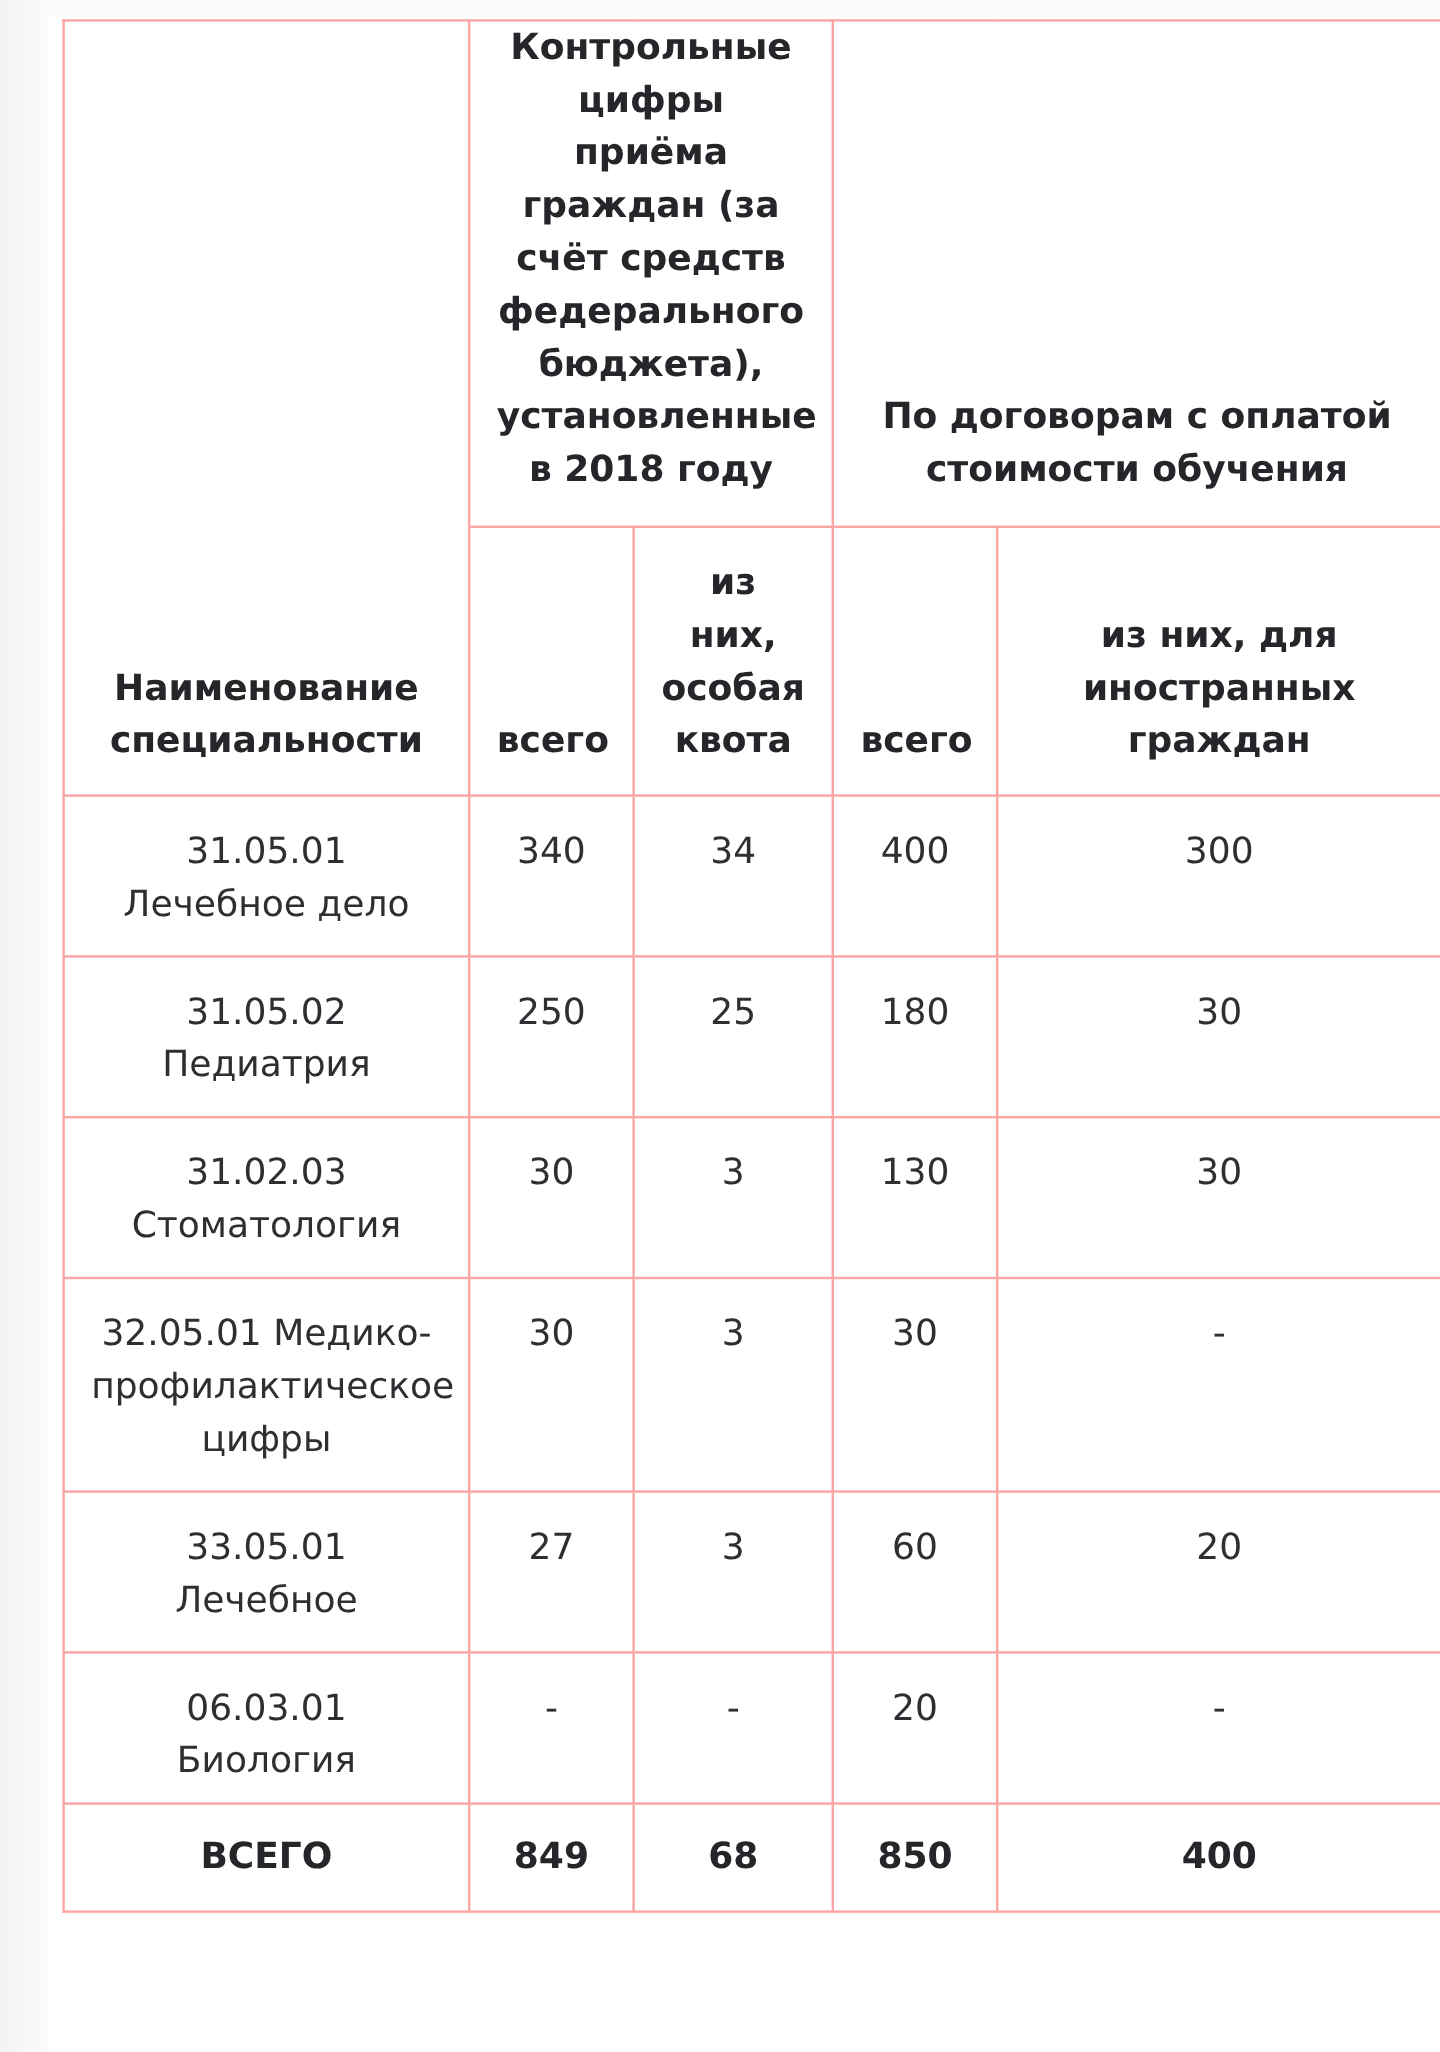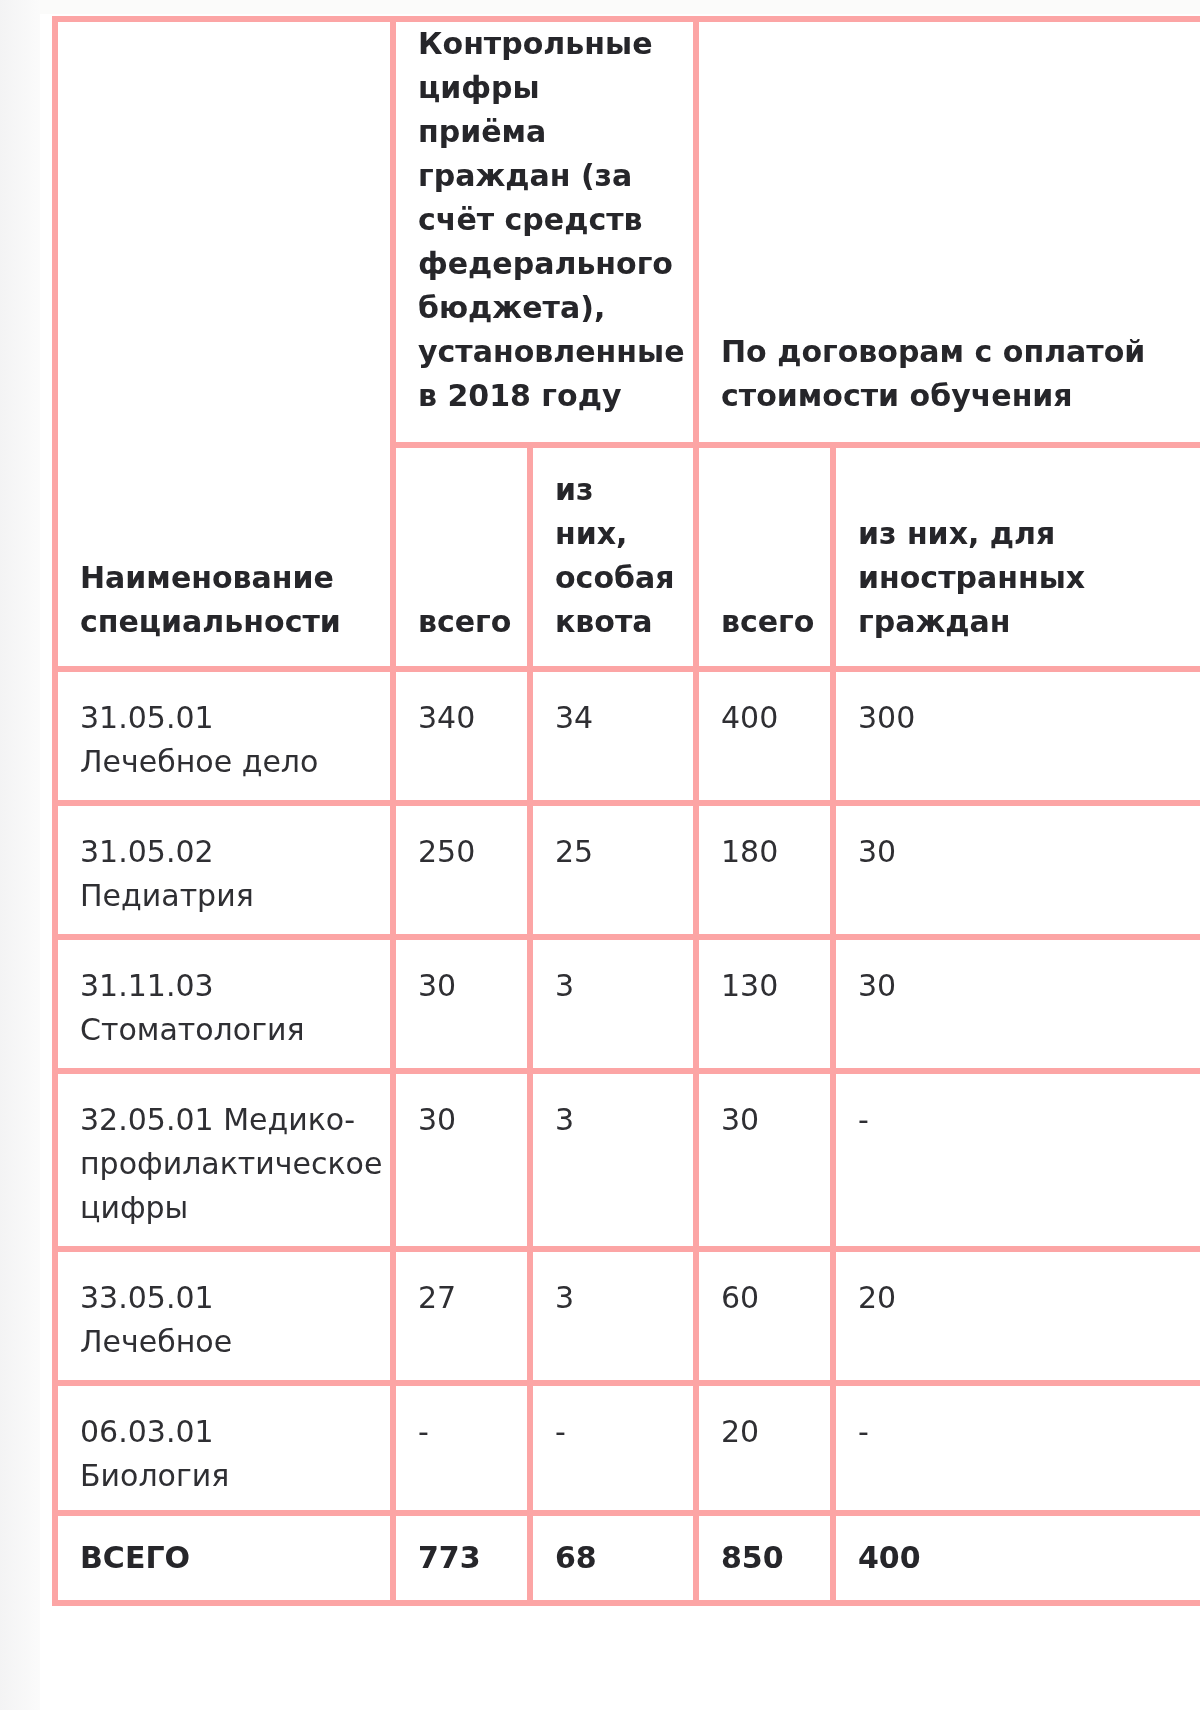--- a/index.html
+++ b/index.html
@@ -19,25 +19,25 @@
     background: #fbfbfa;
   }
   table {
     position: absolute; left: 52px; top: 16px;
     border-collapse: collapse;
     width: 1148px;
     table-layout: fixed;
     background: #ffffff;
   }
   td, th {
-    border: 6px solid #fca5a5;
+    border: 2px solid #fca5a5;
     padding: 0 22px;
     font-size: 30px;
     line-height: 44px;
-    text-align: left;
+    text-align: center;
     vertical-align: bottom;
   }
   th { font-weight: bold; color: #26262a; }
   th.top { padding-bottom: 24px; }
   th.sub { padding-bottom: 22px; margin-top: 40px; }
   td { vertical-align: top; padding-top: 24px; padding-bottom: 12px; font-weight: normal; color: #2f2f33; }
   tr.total td { font-weight: bold; color: #26262a; vertical-align: middle; padding-top: 20px; padding-bottom: 20px; }
   col.c0 { width: 338px; }
   col.c1 { width: 137px; }
   col.c2 { width: 166px; }
@@ -80,21 +80,21 @@
       <td>300</td>
     </tr>
     <tr style="height:134px">
       <td>31.05.02 Педиатрия</td>
       <td>250</td>
       <td>25</td>
       <td>180</td>
       <td>30</td>
     </tr>
     <tr style="height:134px">
-      <td>31.11.03 Стоматология</td>
+      <td>31.02.03 Стоматология</td>
       <td>30</td>
       <td>3</td>
       <td>130</td>
       <td>30</td>
     </tr>
     <tr style="height:178px">
       <td>32.05.01 Медико-профилактическое цифры</td>
       <td>30</td>
       <td>3</td>
       <td>30</td>
@@ -109,19 +109,19 @@
     </tr>
     <tr style="height:92px">
       <td>06.03.01 Биология</td>
       <td>-</td>
       <td>-</td>
       <td>20</td>
       <td>-</td>
     </tr>
     <tr class="total" style="height:90px">
       <td>ВСЕГО</td>
-      <td>773</td>
+      <td>849</td>
       <td>68</td>
       <td>850</td>
       <td>400</td>
     </tr>
   </tbody>
 </table>
 
 </body></html>

